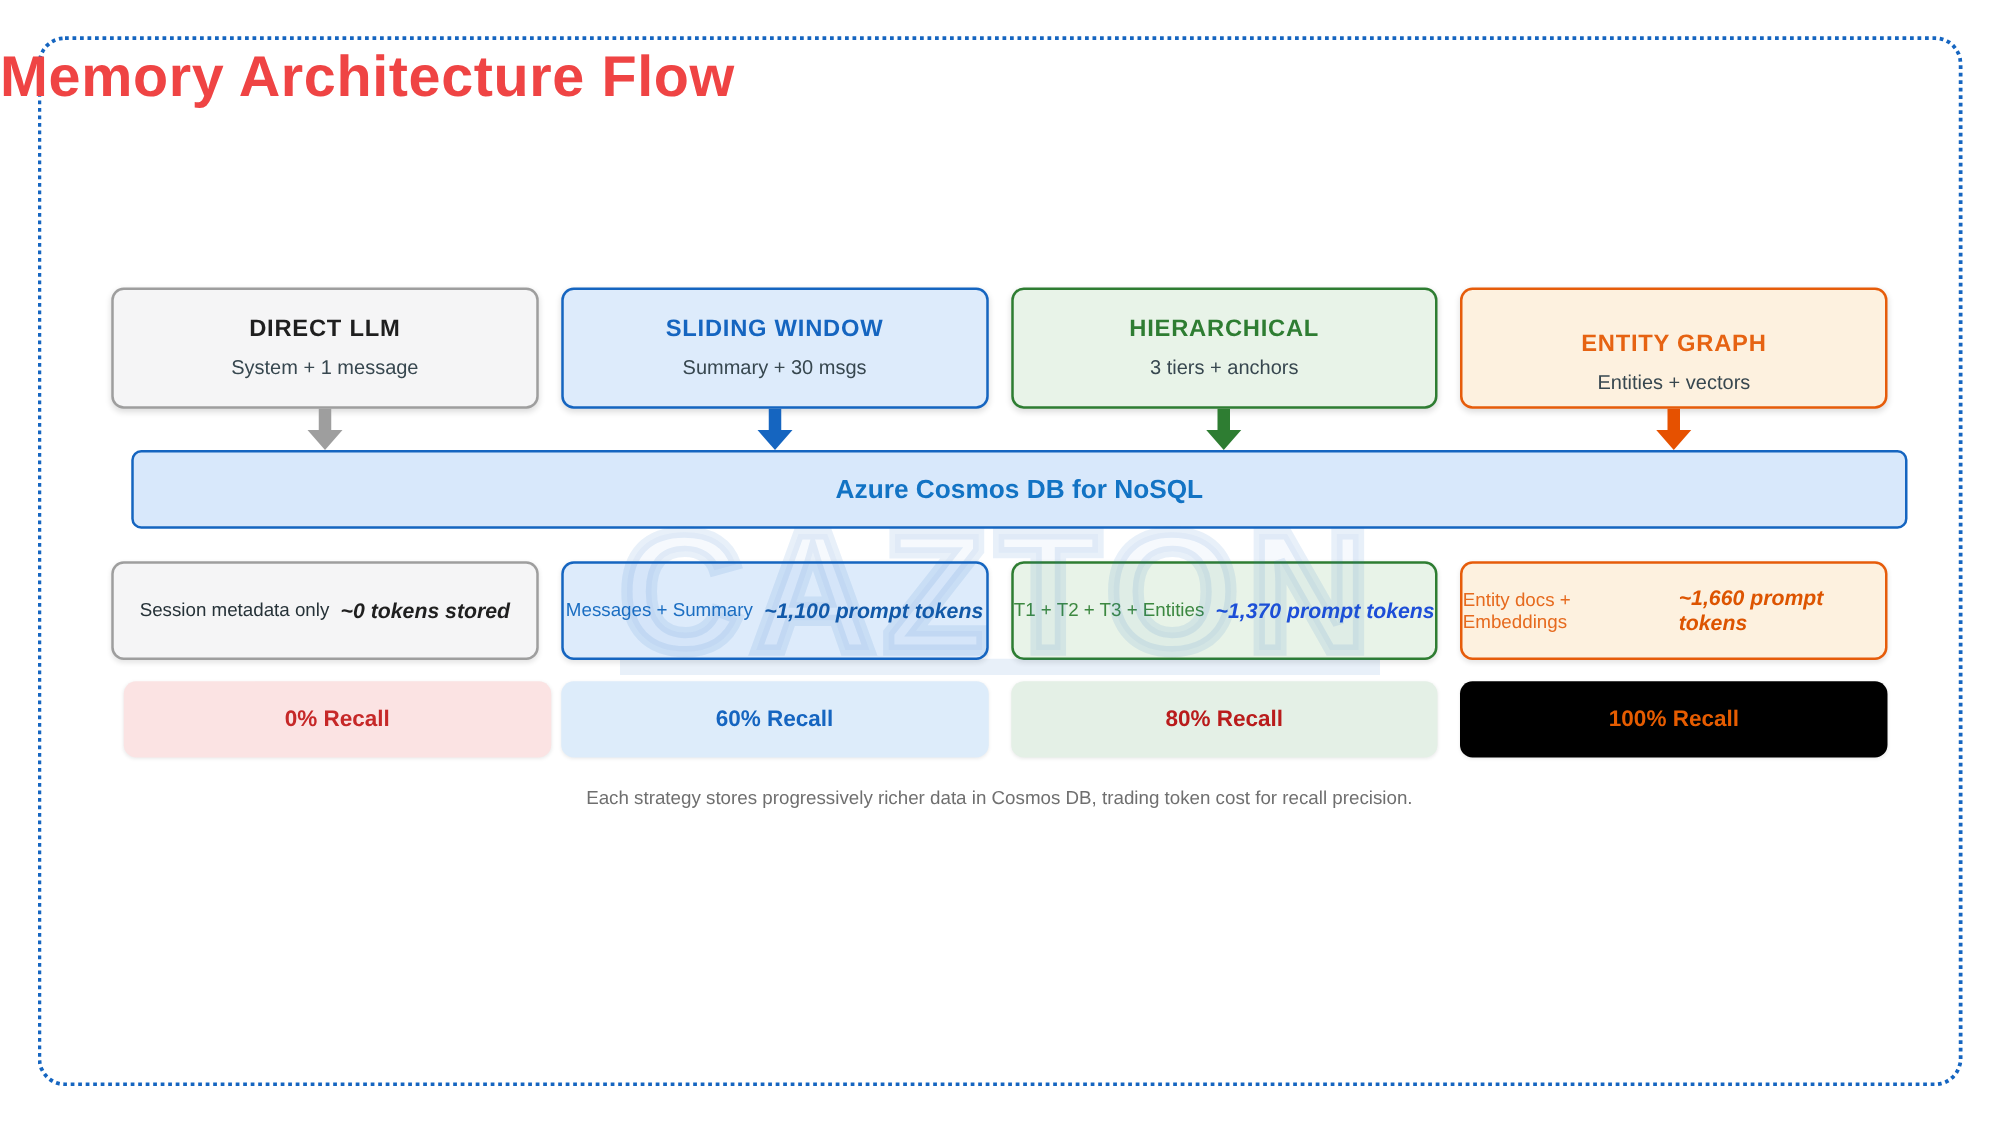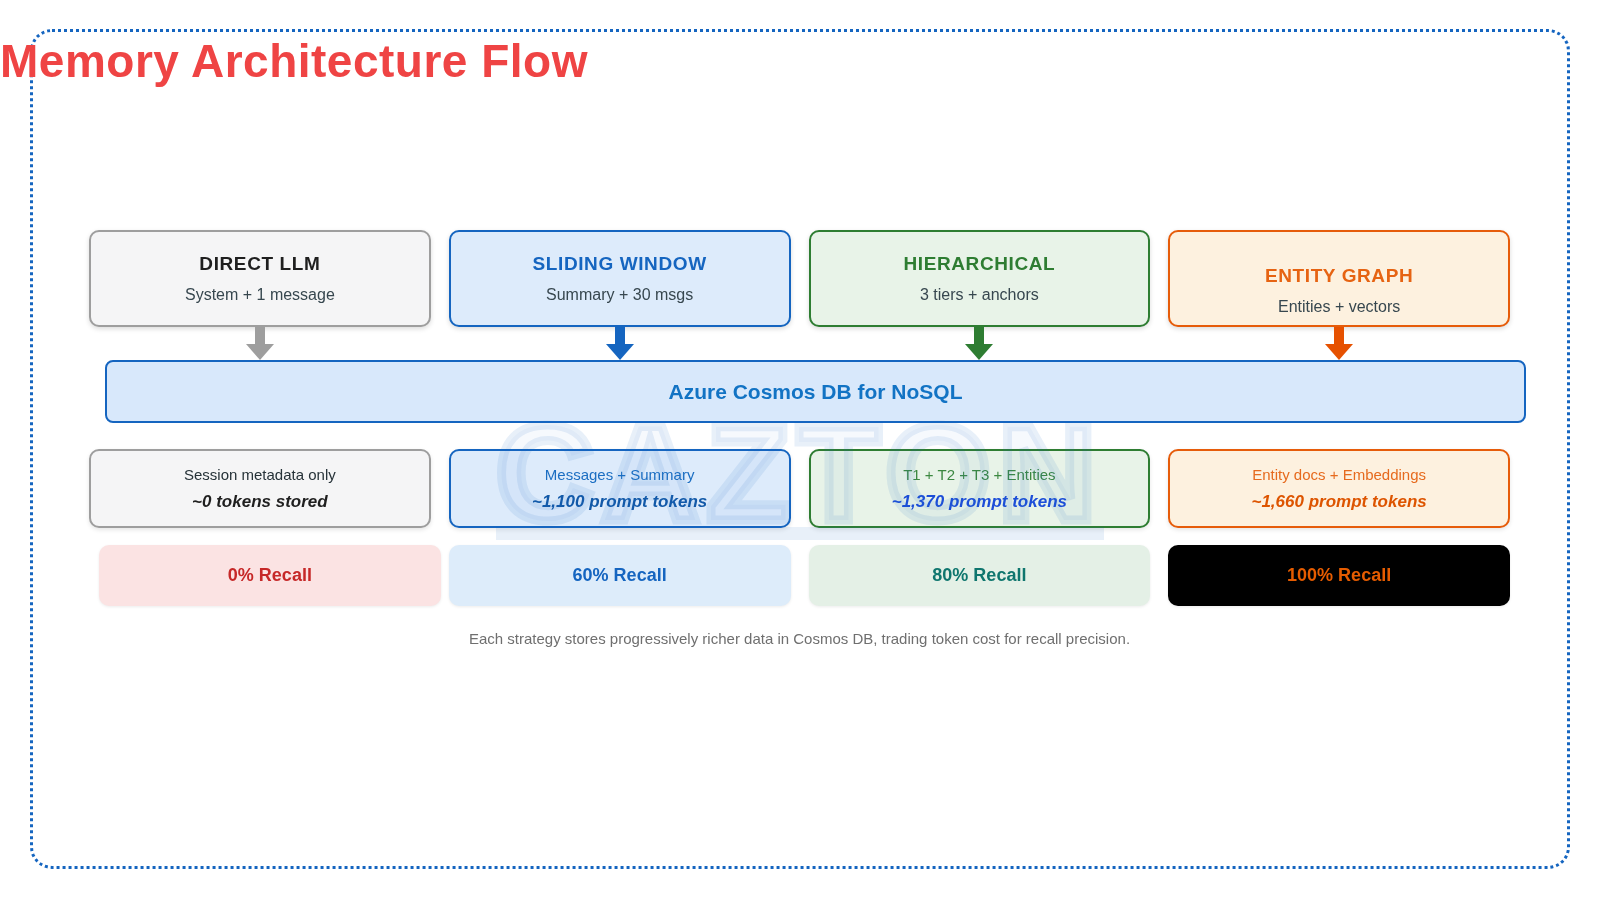--- a/index.html
+++ b/index.html
@@ -34,21 +34,21 @@
     border-right:14px solid transparent; border-top-width:16px; border-top-style:solid; }
 
   
   .db-bar { width:100%; height:63px; background:#d8e8fb; border:2.5px solid #1565c0;
     border-radius:8px; display:flex; align-items:center; justify-content:center;margin-left:16px; }
   .db-bar-label { font-size:21px; font-weight:bold; color:#1273c4; }
 
   
   .data-row { margin-top:26px; }
   .data-box { width:100%; height:79px; border:2px solid; border-radius:10px;
-    display:flex; flex-direction:column; align-items:center; justify-content:center;
+    display:flex; flex-direction:row; align-items:center; justify-content:center;
     gap:9px; box-shadow:0 2px 4px rgba(0,0,0,0.10); }
   .data-label { font-size:15px; }
   .data-tokens { font-size:17px; font-weight:bold;font-style:italic; }
 
   
   .recall-row { margin-top:17px; }
   .recall-box { width:100%; height:61px; border-radius:10px; display:flex;
     align-items:center; justify-content:center; box-shadow:0 1px 3px rgba(0,0,0,0.08); }
   .recall-label { font-size:18px; font-weight:bold; }
 
@@ -70,21 +70,21 @@
   .c1 .strategy-box, .c1 .data-box { background:#ddebfb; border-color:#1565c0; }
   .c1 .strategy-name { color:#1565c0; }
   .c1 .arrow-shaft { background:#1565c0; } .c1 .arrow-head { border-top-color:#1565c0; }
   .c1 .data-label { color:#1b6ec2; } .c1 .data-tokens { color:#1259a8; }
   .c1 .recall-box { background:#ddecfa; } .c1 .recall-label { color:#1565c0; }
 
   .c2 .strategy-box, .c2 .data-box { background:#e8f3e8; border-color:#2e7d32; }
   .c2 .strategy-name { color:#2e7d32; }
   .c2 .arrow-shaft { background:#2e7d32; } .c2 .arrow-head { border-top-color:#2e7d32; }
   .c2 .data-label { color:#3c8840; } .c2 .data-tokens { color:#1d4ed8; }
-  .c2 .recall-box { background:#e4f0e6; } .c2 .recall-label { color:#0f766e; }
+  .c2 .recall-box { background:#e4f0e6; } .c2 .recall-label { color:#b91c1c; }
 
   .c3 .strategy-box, .c3 .data-box { background:#fdf1df; border-color:#e65c0a; }
   .c3 .strategy-name { color:#e66312;margin-top:24px; }
   .c3 .arrow-shaft { background:#e65100; } .c3 .arrow-head { border-top-color:#e65100; }
   .c3 .data-label { color:#e66a1e; } .c3 .data-tokens { color:#dd5400; }
   .c3 .recall-box { background:#000000; } .c3 .recall-label { color:#e65c00; }
 </style>
 </head>
 <body>
 

